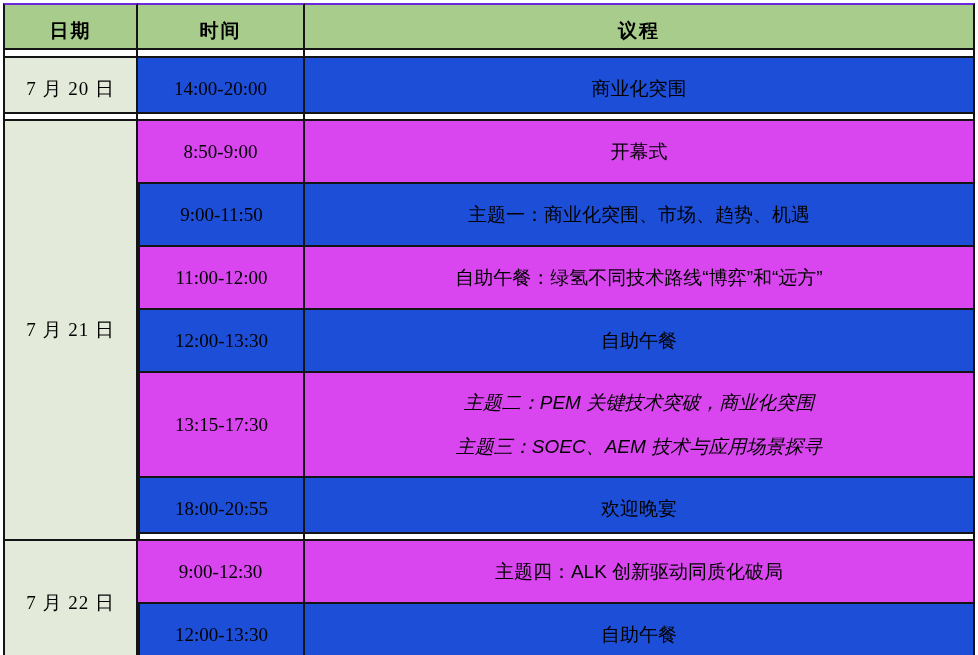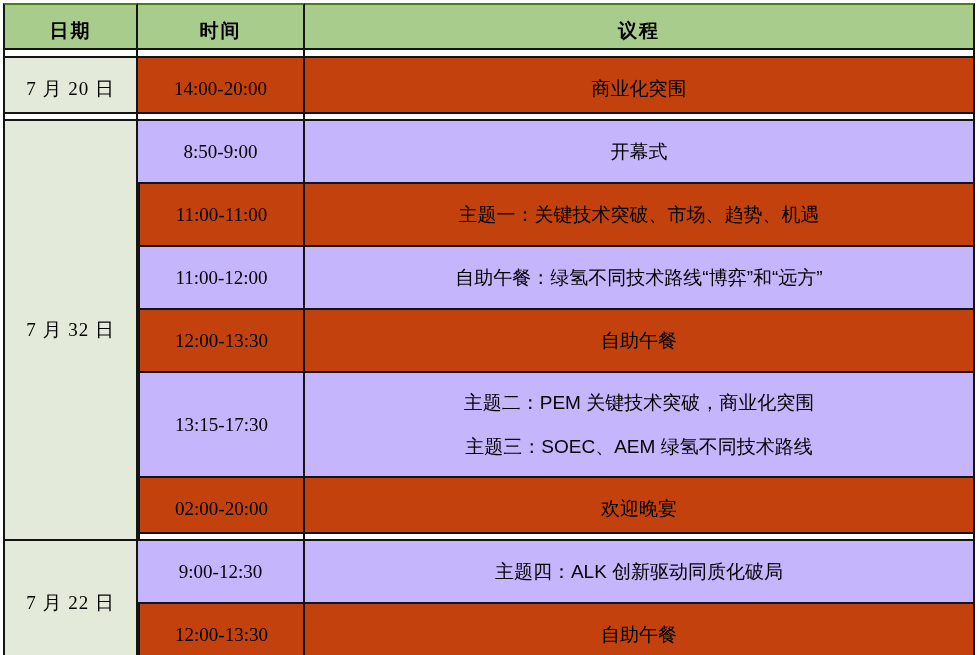--- a/index.html
+++ b/index.html
@@ -39,52 +39,52 @@
     vertical-align: middle;
     color: #000000;
     font-size: 19px;
     line-height: 1.35;
     box-sizing: border-box;
   }
   #agenda-table tr > :first-child {
     border-left: 2px solid #141414;
   }
   #agenda-table thead th {
-    border-top: 2px solid #4d7c0f;
+    border-top: 2px solid #6d28d9;
   }
 
   
   thead th {
     background: #a8cc8c;
     font-weight: bold;
     font-size: 20px;
     height: 55px;
     letter-spacing: 2px;
     border-bottom: 2px solid #141414 !important;
     box-shadow: inset 0 -6px 0 0 #ffffff, inset 0 -8px 0 0 #141414;
   }
 
   
-  td.shade  { background: #c2410c; }
-  td.plain  { background: #c4b5fd; }
+  td.shade  { background: #1d4ed8; }
+  td.plain  { background: #d946ef; }
   td.datecell {
     background: #e3ead9;
     font-size: 19px;
     letter-spacing: 1px;
   }
   tr.std    td { height: 63px; }
   tr.tall   td { height: 105px; }
 
   
   tr.group-end > td {
     border-bottom: 2px solid #141414;
     box-shadow: inset 0 -5px 0 0 #ffffff, inset 0 -7px 0 0 #141414;
   }
 
-  .two-line span { display: block; }
+  .two-line span { display: block; font-style: italic; }
   .two-line span:first-child { margin-bottom: 18px; }
 </style>
 </head>
 <body>
 
 <table id="agenda-table">
   <colgroup>
     <col class="c-date">
       <col class="c-time">
       <col class="c-agenda">
@@ -96,45 +96,45 @@
       <th>议程</th>
     </tr>
   </thead>
   <tbody>
       <tr class="std group-end">
         <td class="datecell mixed" rowspan="1">7 月 20 日</td>
         <td class="shade mixed">14:00-20:00</td>
         <td class="shade">商业化突围</td>
       </tr>
       <tr class="std">
-        <td class="datecell mixed" rowspan="6">7 月 32 日</td>
+        <td class="datecell mixed" rowspan="6">7 月 21 日</td>
         <td class="plain mixed">8:50-9:00</td>
         <td class="plain">开幕式</td>
       </tr>
       <tr class="std">
-        <td class="shade mixed">11:00-11:00</td>
-        <td class="shade">主题一：关键技术突破、市场、趋势、机遇</td>
+        <td class="shade mixed">9:00-11:50</td>
+        <td class="shade">主题一：商业化突围、市场、趋势、机遇</td>
       </tr>
       <tr class="std">
         <td class="plain mixed">11:00-12:00</td>
         <td class="plain">自助午餐：绿氢不同技术路线“博弈”和“远方”</td>
       </tr>
       <tr class="std">
         <td class="shade mixed">12:00-13:30</td>
         <td class="shade">自助午餐</td>
       </tr>
       <tr class="tall">
         <td class="plain mixed">13:15-17:30</td>
         <td class="plain two-line">
           <span>主题二：PEM 关键技术突破，商业化突围</span>
-          <span>主题三：SOEC、AEM 绿氢不同技术路线</span>
+          <span>主题三：SOEC、AEM 技术与应用场景探寻</span>
         </td>
       </tr>
       <tr class="std group-end">
-        <td class="shade mixed">02:00-20:00</td>
+        <td class="shade mixed">18:00-20:55</td>
         <td class="shade">欢迎晚宴</td>
       </tr>
       <tr class="std">
         <td class="datecell mixed" rowspan="2">7 月 22 日</td>
         <td class="plain mixed">9:00-12:30</td>
         <td class="plain">主题四：ALK 创新驱动同质化破局</td>
       </tr>
       <tr class="std group-end">
         <td class="shade mixed">12:00-13:30</td>
         <td class="shade">自助午餐</td>

